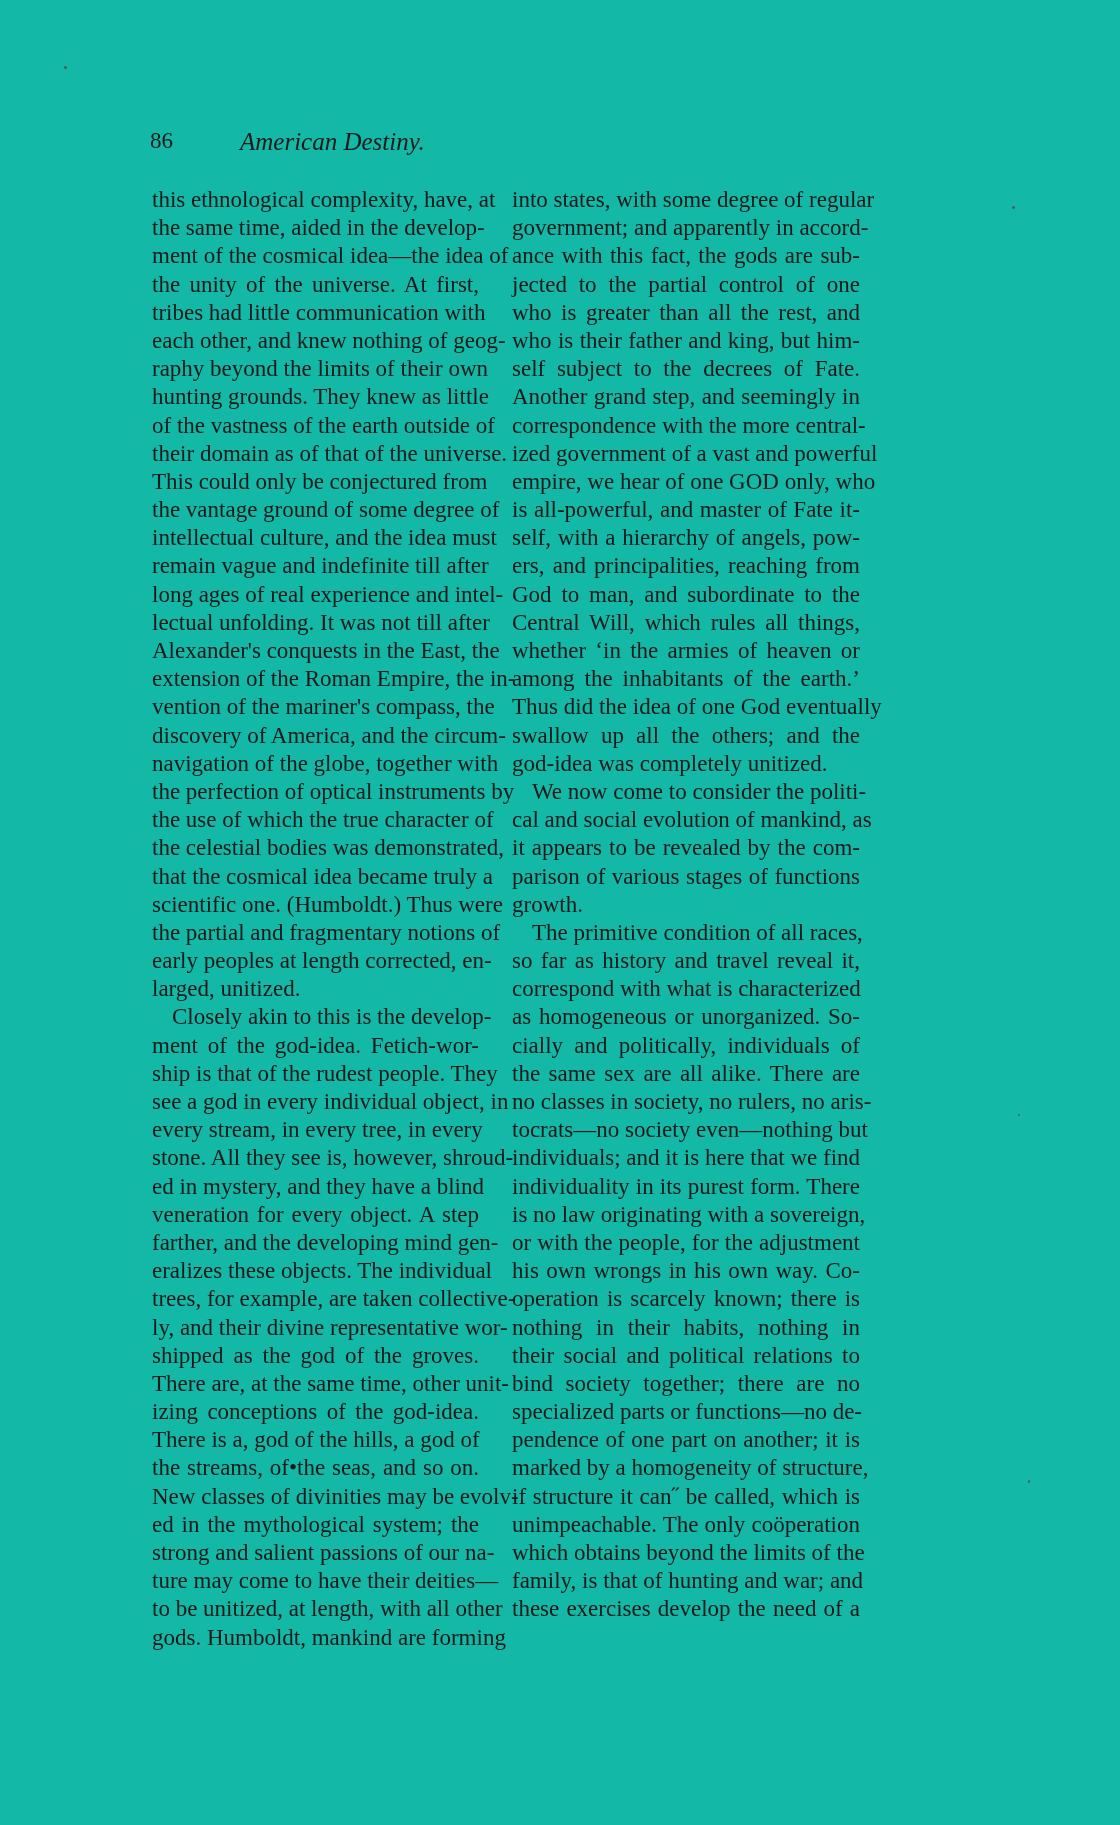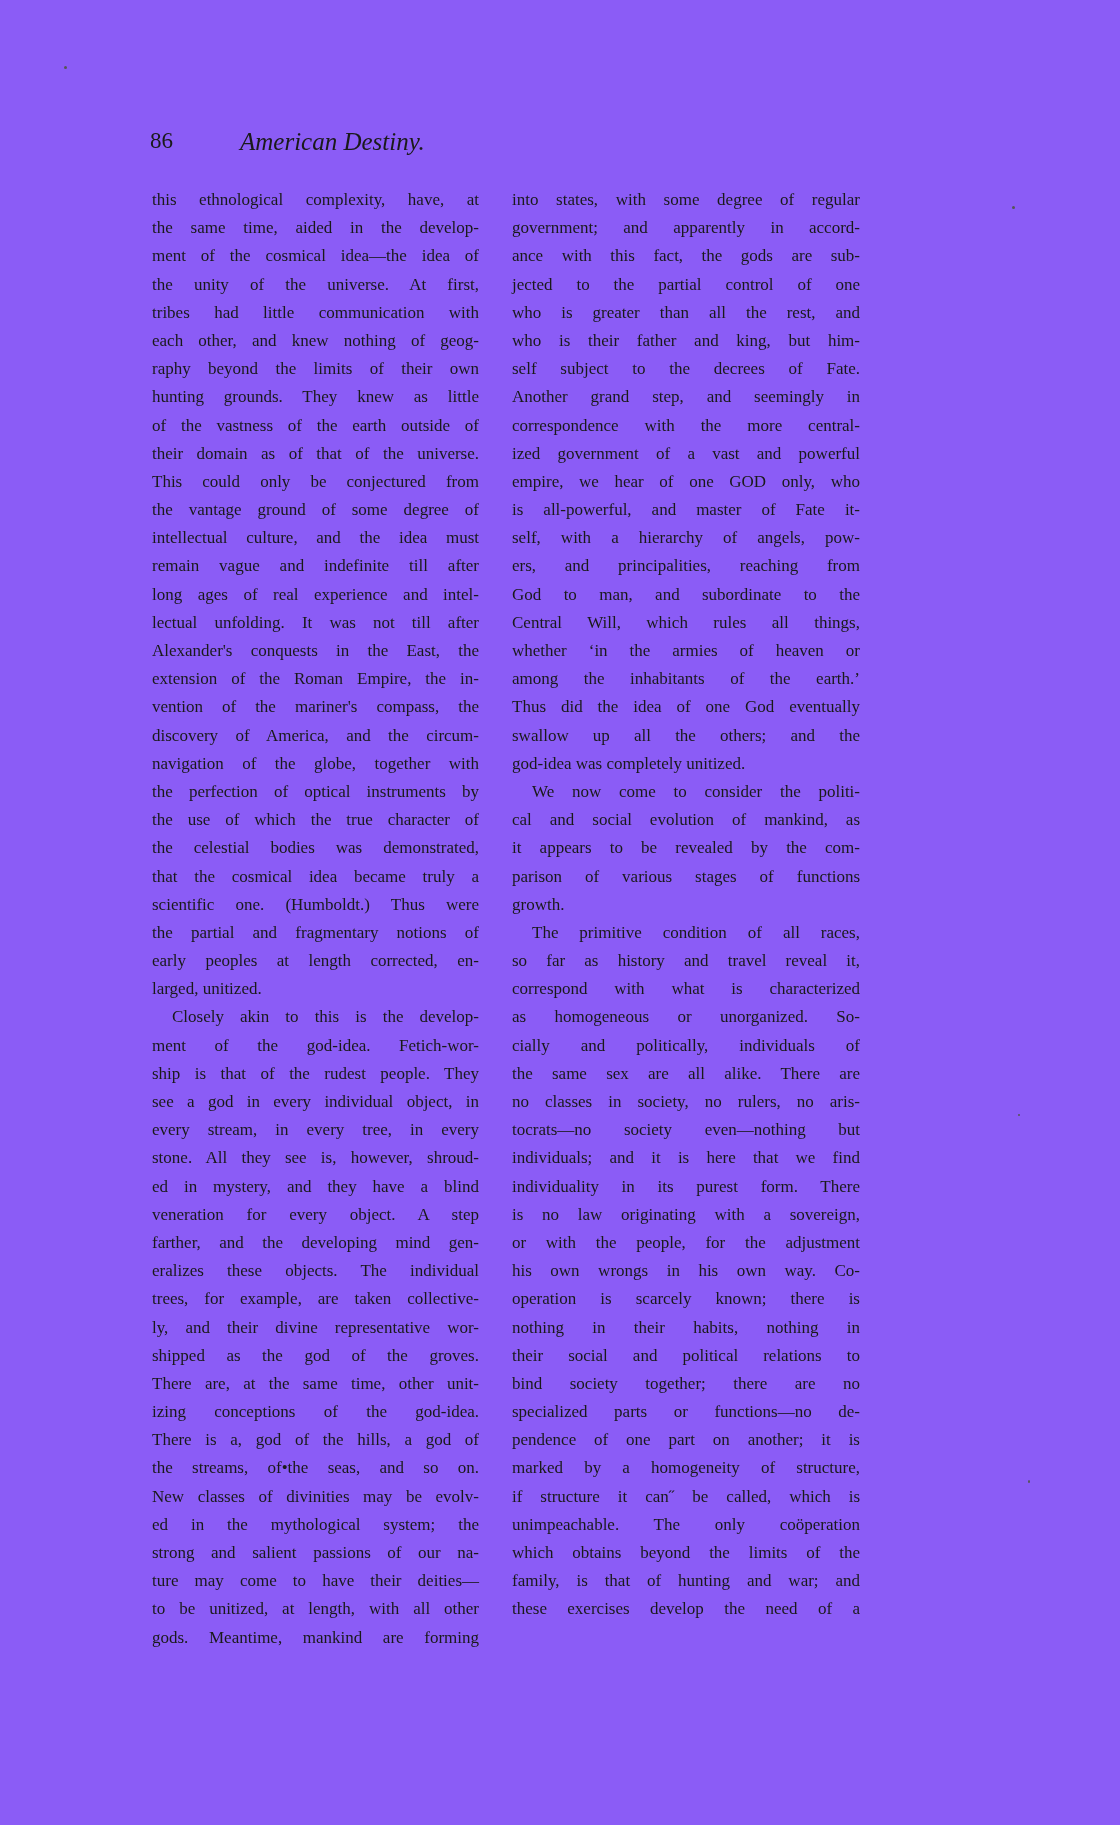--- a/index.html
+++ b/index.html
@@ -1,26 +1,26 @@
 <!DOCTYPE html>
 <html><head>
   <meta charset="utf-8">
   <style>
     html, body { margin: 0; padding: 0; background: #ffffff; }
     body { width: 1120px; height: 1825px; position: relative; overflow: hidden; }
     .page {
       position: absolute; left: 0; top: 0; width: 1120px; height: 1825px;
-      background: #8b5cf6; color: #1a1a1a;
+      background: #14b8a6; color: #1a1a1a;
       font-family: "Liberation Serif", "DejaVu Serif", serif;
     }
     .header { position: absolute; left: 150px; top: 128px; width: 710px; height: 40px; }
     .page-number { position: absolute; left: 0; top: 0; font-size: 23px; }
     .running-title { position: absolute; left: 0; right: 0; top: 0; font-style: italic; font-size: 25px; padding-left: 90px; }
     .column {
-      position: absolute; top: 186px; font-size: 17px; line-height: 28.2px;
+      position: absolute; top: 186px; font-size: 23px; line-height: 28.2px;
       text-align: justify;
     }
     .col-left { left: 152px; width: 327px; }
     .col-right { left: 496px; width: 348px; margin-left: 16px; }
     .line { display: block; white-space: nowrap; text-align-last: justify; text-align: justify; height: 28.2px; }
     .line.last { text-align-last: left; }
     .line.indent { padding-left: 20px; }
     .speck { position: absolute; background: #555; border-radius: 50%; }
   </style>
 </head>
@@ -82,21 +82,21 @@
       <span class="line">shipped as the god of the groves.</span>
       <span class="line">There are, at the same time, other unit-</span>
       <span class="line">izing conceptions of the god-idea.</span>
       <span class="line">There is a, god of the hills, a god of</span>
       <span class="line">the streams, of•the seas, and so on.</span>
       <span class="line">New classes of divinities may be evolv-</span>
       <span class="line">ed in the mythological system; the</span>
       <span class="line">strong and salient passions of our na-</span>
       <span class="line">ture may come to have their deities—</span>
       <span class="line">to be unitized, at length, with all other</span>
-      <span class="line">gods.  Meantime, mankind are forming</span>
+      <span class="line">gods.  Humboldt, mankind are forming</span>
     </div>
   <div class="column col-right" id="col-right">
       <span class="line">into states, with some degree of regular</span>
       <span class="line">government; and apparently in accord-</span>
       <span class="line">ance with this fact, the gods are sub-</span>
       <span class="line">jected to the partial control of one</span>
       <span class="line">who is greater than all the rest, and</span>
       <span class="line">who is their father and king, but him-</span>
       <span class="line">self subject to the decrees of Fate.</span>
       <span class="line">Another grand step, and seemingly in</span>

